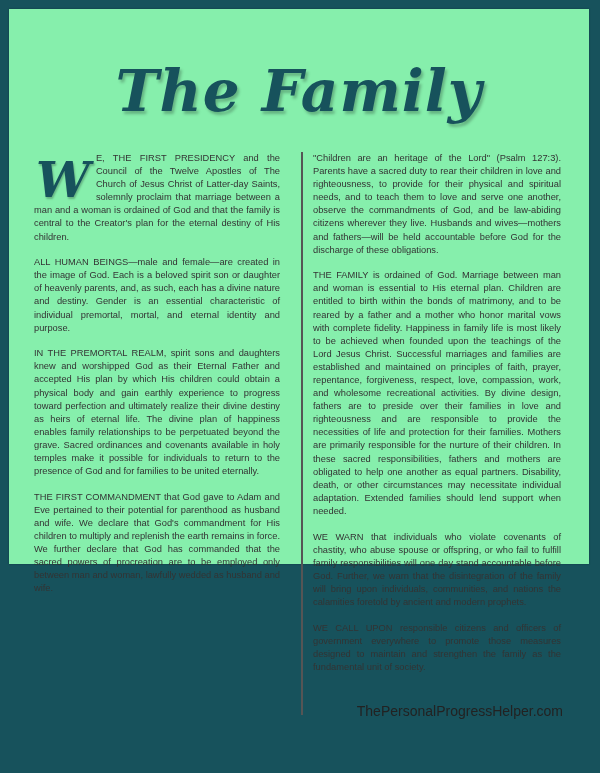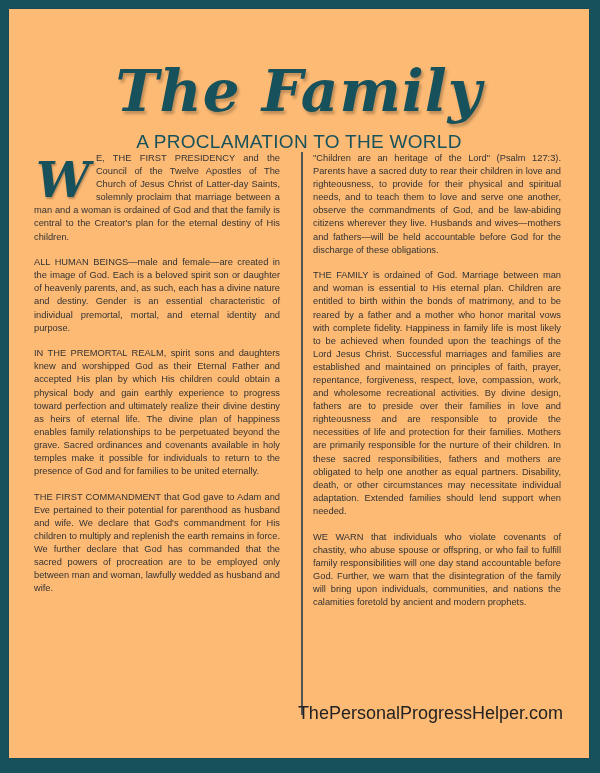--- a/index.html
+++ b/index.html
@@ -2,22 +2,22 @@
 <html><head>
 <meta charset="utf-8">
 <style>
   html, body { margin: 0; padding: 0; }
   body {
     width: 600px; height: 773px; background: #17525c;
     position: relative; overflow: hidden;
     font-family: "Liberation Sans", sans-serif;
   }
   .page {
-    position: absolute; left: 9px; top: 9px; width: 580px; height: 749px;
-    background: #fdba74; box-shadow: 0 0 2px rgba(0,0,0,0.3);
+    position: absolute; left: 9px; top: 9px; width: 580px; height: 555px;
+    background: #86efac; box-shadow: 0 0 2px rgba(0,0,0,0.3);
   }
   .title {
     position: absolute; left: 0; right: 0; top: 50px; text-align: center;
     font-family: "DejaVu Serif", serif; font-style: italic; font-weight: bold;
     font-size: 58px; color: #17525c; letter-spacing: 1px;
     text-shadow: 2px 3px 3px rgba(0,0,0,0.25); line-height: 64px;
   }
   .subtitle {
     position: absolute; left: 0; right: 0; top: 122px; text-align: center;
     font-size: 19px; color: #17525c; letter-spacing: 0.3px;
@@ -32,39 +32,39 @@
   .divider {
     position: absolute; left: 301px; top: 152px; width: 2px; height: 563px; background: #555;
   }
   .col p { margin: 0 0 12.5px 0; }
   .dropcap {
     float: left; font-family: "DejaVu Serif", serif; font-style: italic; font-weight: bold;
     font-size: 48px; line-height: 44px; color: #17525c; margin: 6px 6px 0 2px;
     text-shadow: 1px 2px 2px rgba(0,0,0,0.25);
   }
   .footer {
-    position: absolute; right: 37px; top: 703px; font-size: 18px; color: #222;
+    position: absolute; right: 37px; top: 703px; font-size: 14px; color: #222;
   }
 </style>
 </head>
 <body>
 
 <div class="page">
   <div class="title">The Family</div>
-  <div class="subtitle">A PROCLAMATION TO THE WORLD</div>
 </div>
 
 <div class="col left">
   <p><span class="dropcap">W</span><span>E, THE FIRST PRESIDENCY and the Council of the Twelve Apostles of The Church of Jesus Christ of Latter-day Saints, solemnly proclaim that marriage between a man and a woman is ordained of God and that the family is central to the Creator's plan for the eternal destiny of His children.</span></p>
   <p>ALL HUMAN BEINGS—male and female—are created in the image of God. Each is a beloved spirit son or daughter of heavenly parents, and, as such, each has a divine nature and destiny. Gender is an essential characteristic of individual premortal, mortal, and eternal identity and purpose.</p>
   <p>IN THE PREMORTAL REALM, spirit sons and daughters knew and worshipped God as their Eternal Father and accepted His plan by which His children could obtain a physical body and gain earthly experience to progress toward perfection and ultimately realize their divine destiny as heirs of eternal life. The divine plan of happiness enables family relationships to be perpetuated beyond the grave. Sacred ordinances and covenants available in holy temples make it possible for individuals to return to the presence of God and for families to be united eternally.</p>
   <p>THE FIRST COMMANDMENT that God gave to Adam and Eve pertained to their potential for parenthood as husband and wife. We declare that God's commandment for His children to multiply and replenish the earth remains in force. We further declare that God has commanded that the sacred powers of procreation are to be employed only between man and woman, lawfully wedded as husband and wife.</p>
 </div>
 
 <div class="divider"></div>
 
 <div class="col right">
   <p>"Children are an heritage of the Lord" (Psalm 127:3). Parents have a sacred duty to rear their children in love and righteousness, to provide for their physical and spiritual needs, and to teach them to love and serve one another, observe the commandments of God, and be law-abiding citizens wherever they live. Husbands and wives—mothers and fathers—will be held accountable before God for the discharge of these obligations.</p>
   <p>THE FAMILY is ordained of God. Marriage between man and woman is essential to His eternal plan. Children are entitled to birth within the bonds of matrimony, and to be reared by a father and a mother who honor marital vows with complete fidelity. Happiness in family life is most likely to be achieved when founded upon the teachings of the Lord Jesus Christ. Successful marriages and families are established and maintained on principles of faith, prayer, repentance, forgiveness, respect, love, compassion, work, and wholesome recreational activities. By divine design, fathers are to preside over their families in love and righteousness and are responsible to provide the necessities of life and protection for their families. Mothers are primarily responsible for the nurture of their children. In these sacred responsibilities, fathers and mothers are obligated to help one another as equal partners. Disability, death, or other circumstances may necessitate individual adaptation. Extended families should lend support when needed.</p>
   <p>WE WARN that individuals who violate covenants of chastity, who abuse spouse or offspring, or who fail to fulfill family responsibilities will one day stand accountable before God. Further, we warn that the disintegration of the family will bring upon individuals, communities, and nations the calamities foretold by ancient and modern prophets.</p>
+  <p>WE CALL UPON responsible citizens and officers of government everywhere to promote those measures designed to maintain and strengthen the family as the fundamental unit of society.</p>
 </div>
 
 <div class="footer">ThePersonalProgressHelper.com</div>
 
 </body></html>

